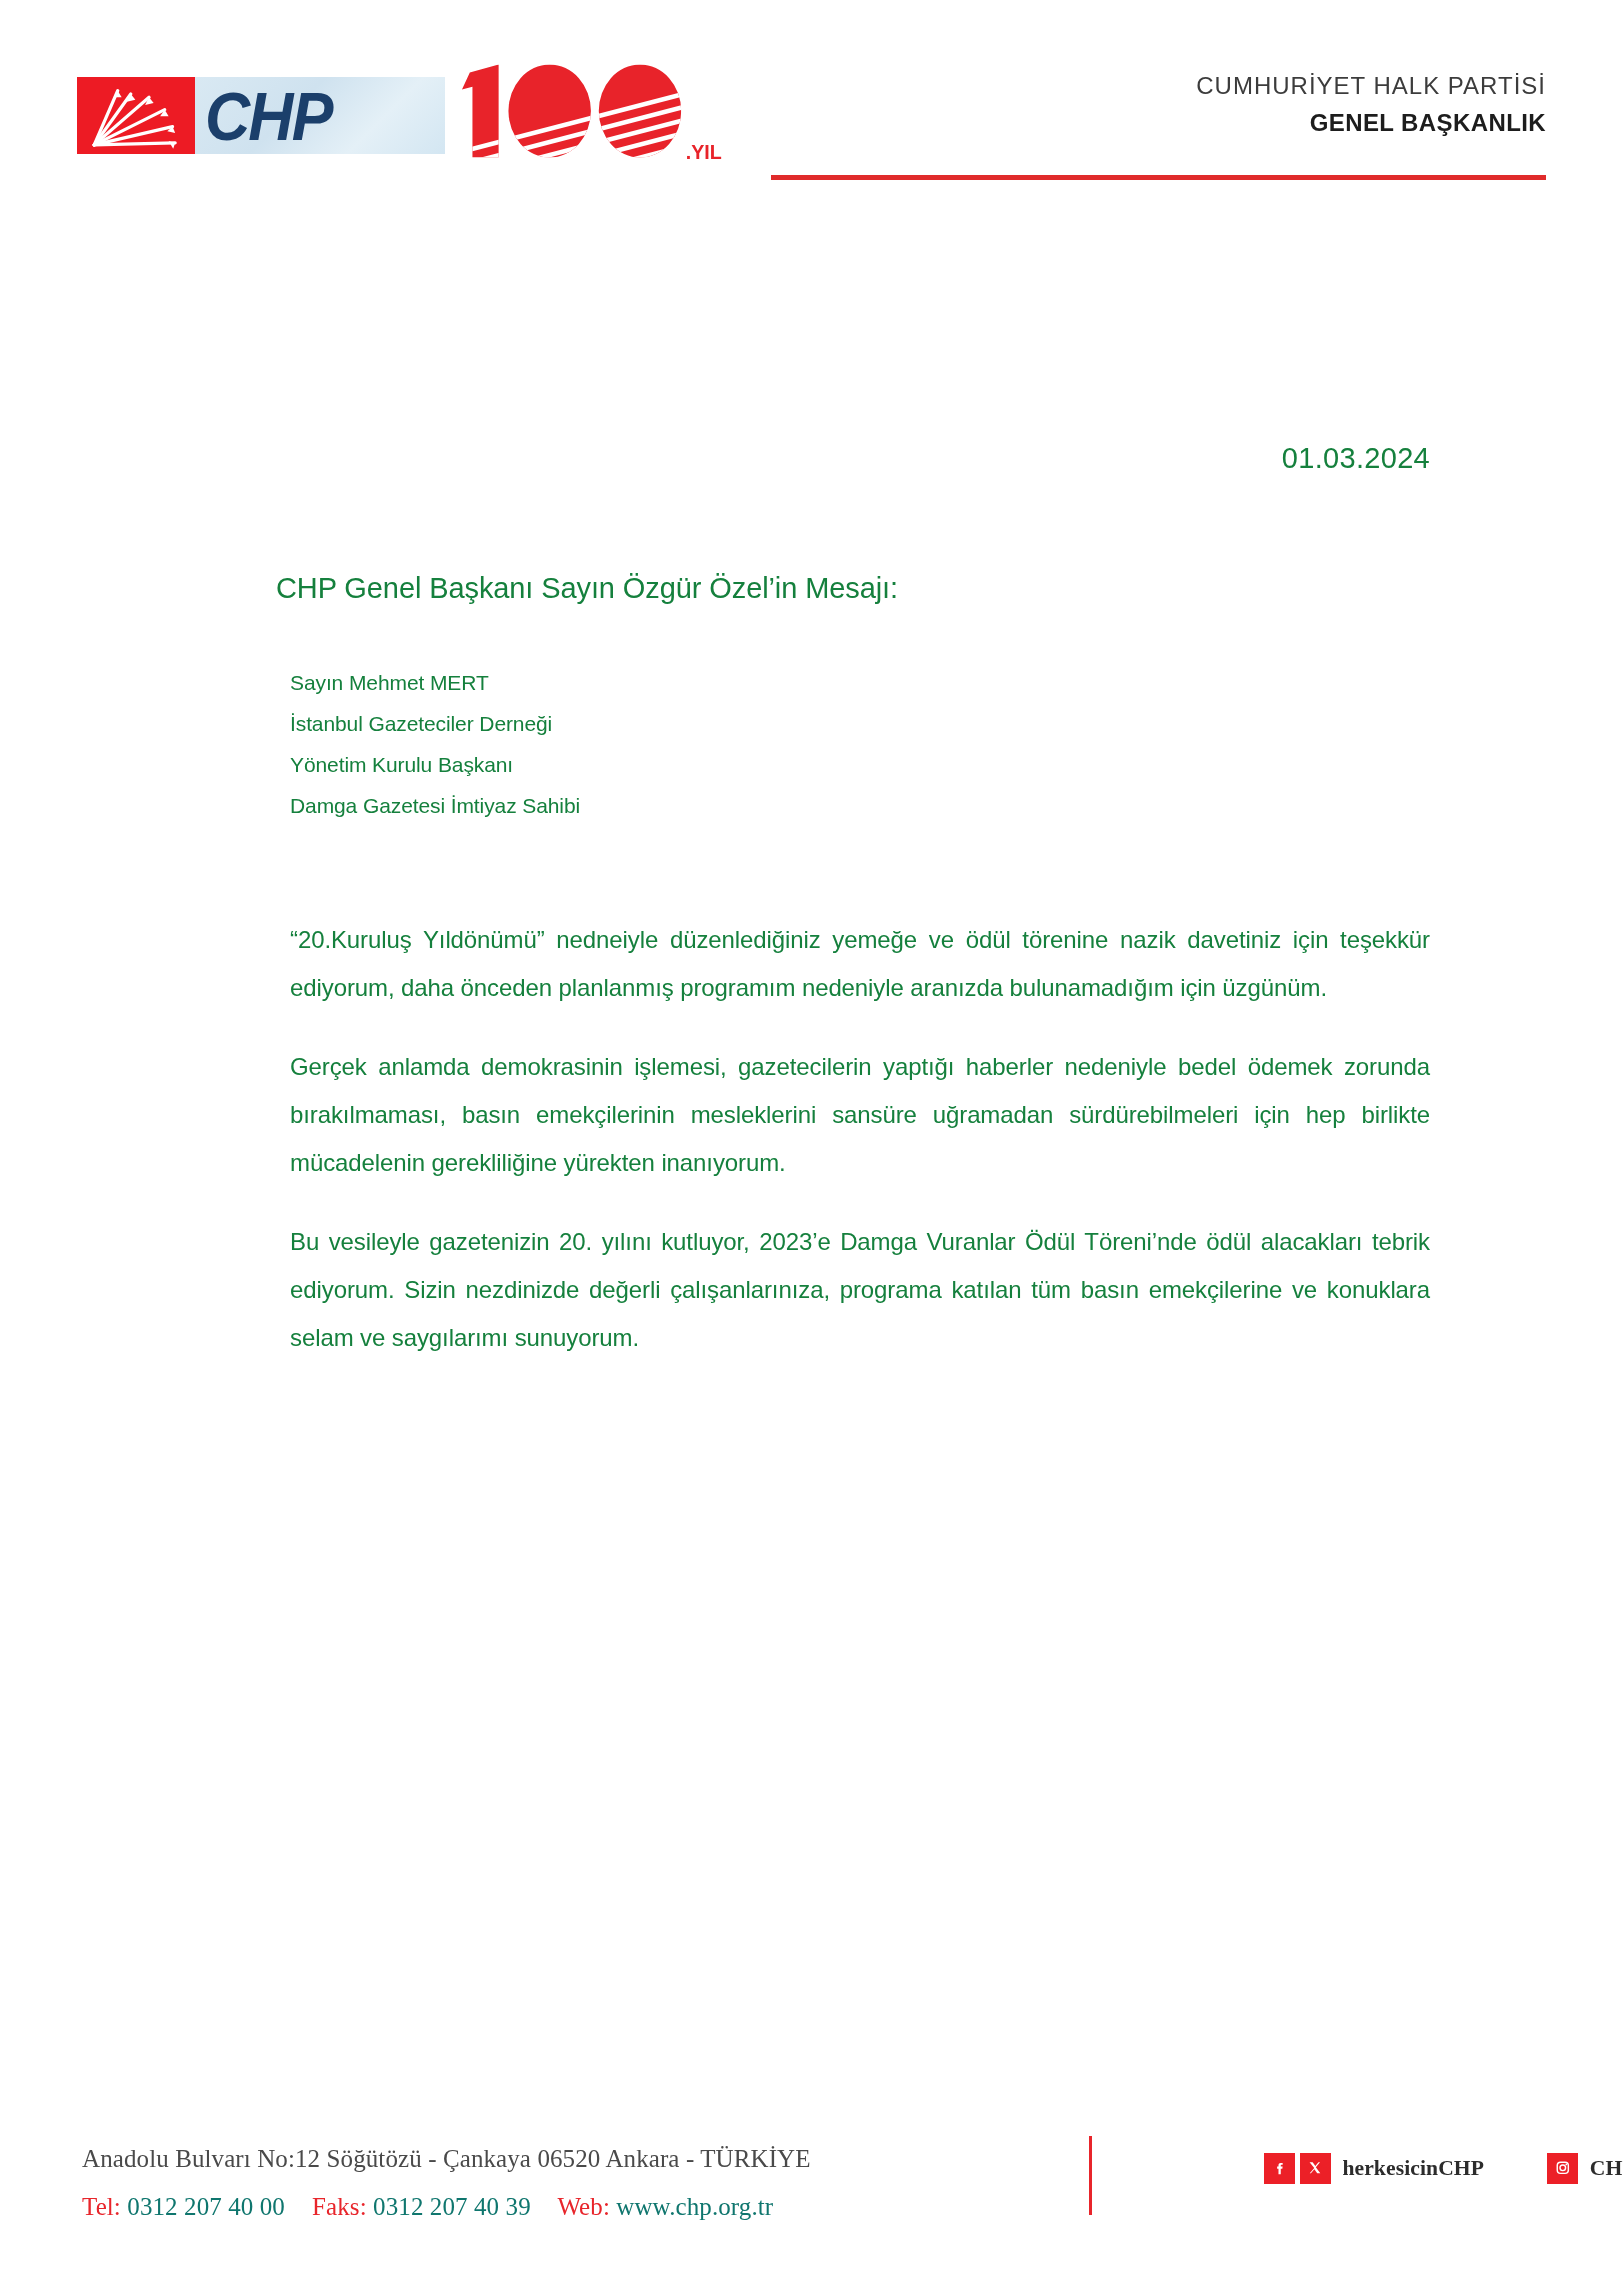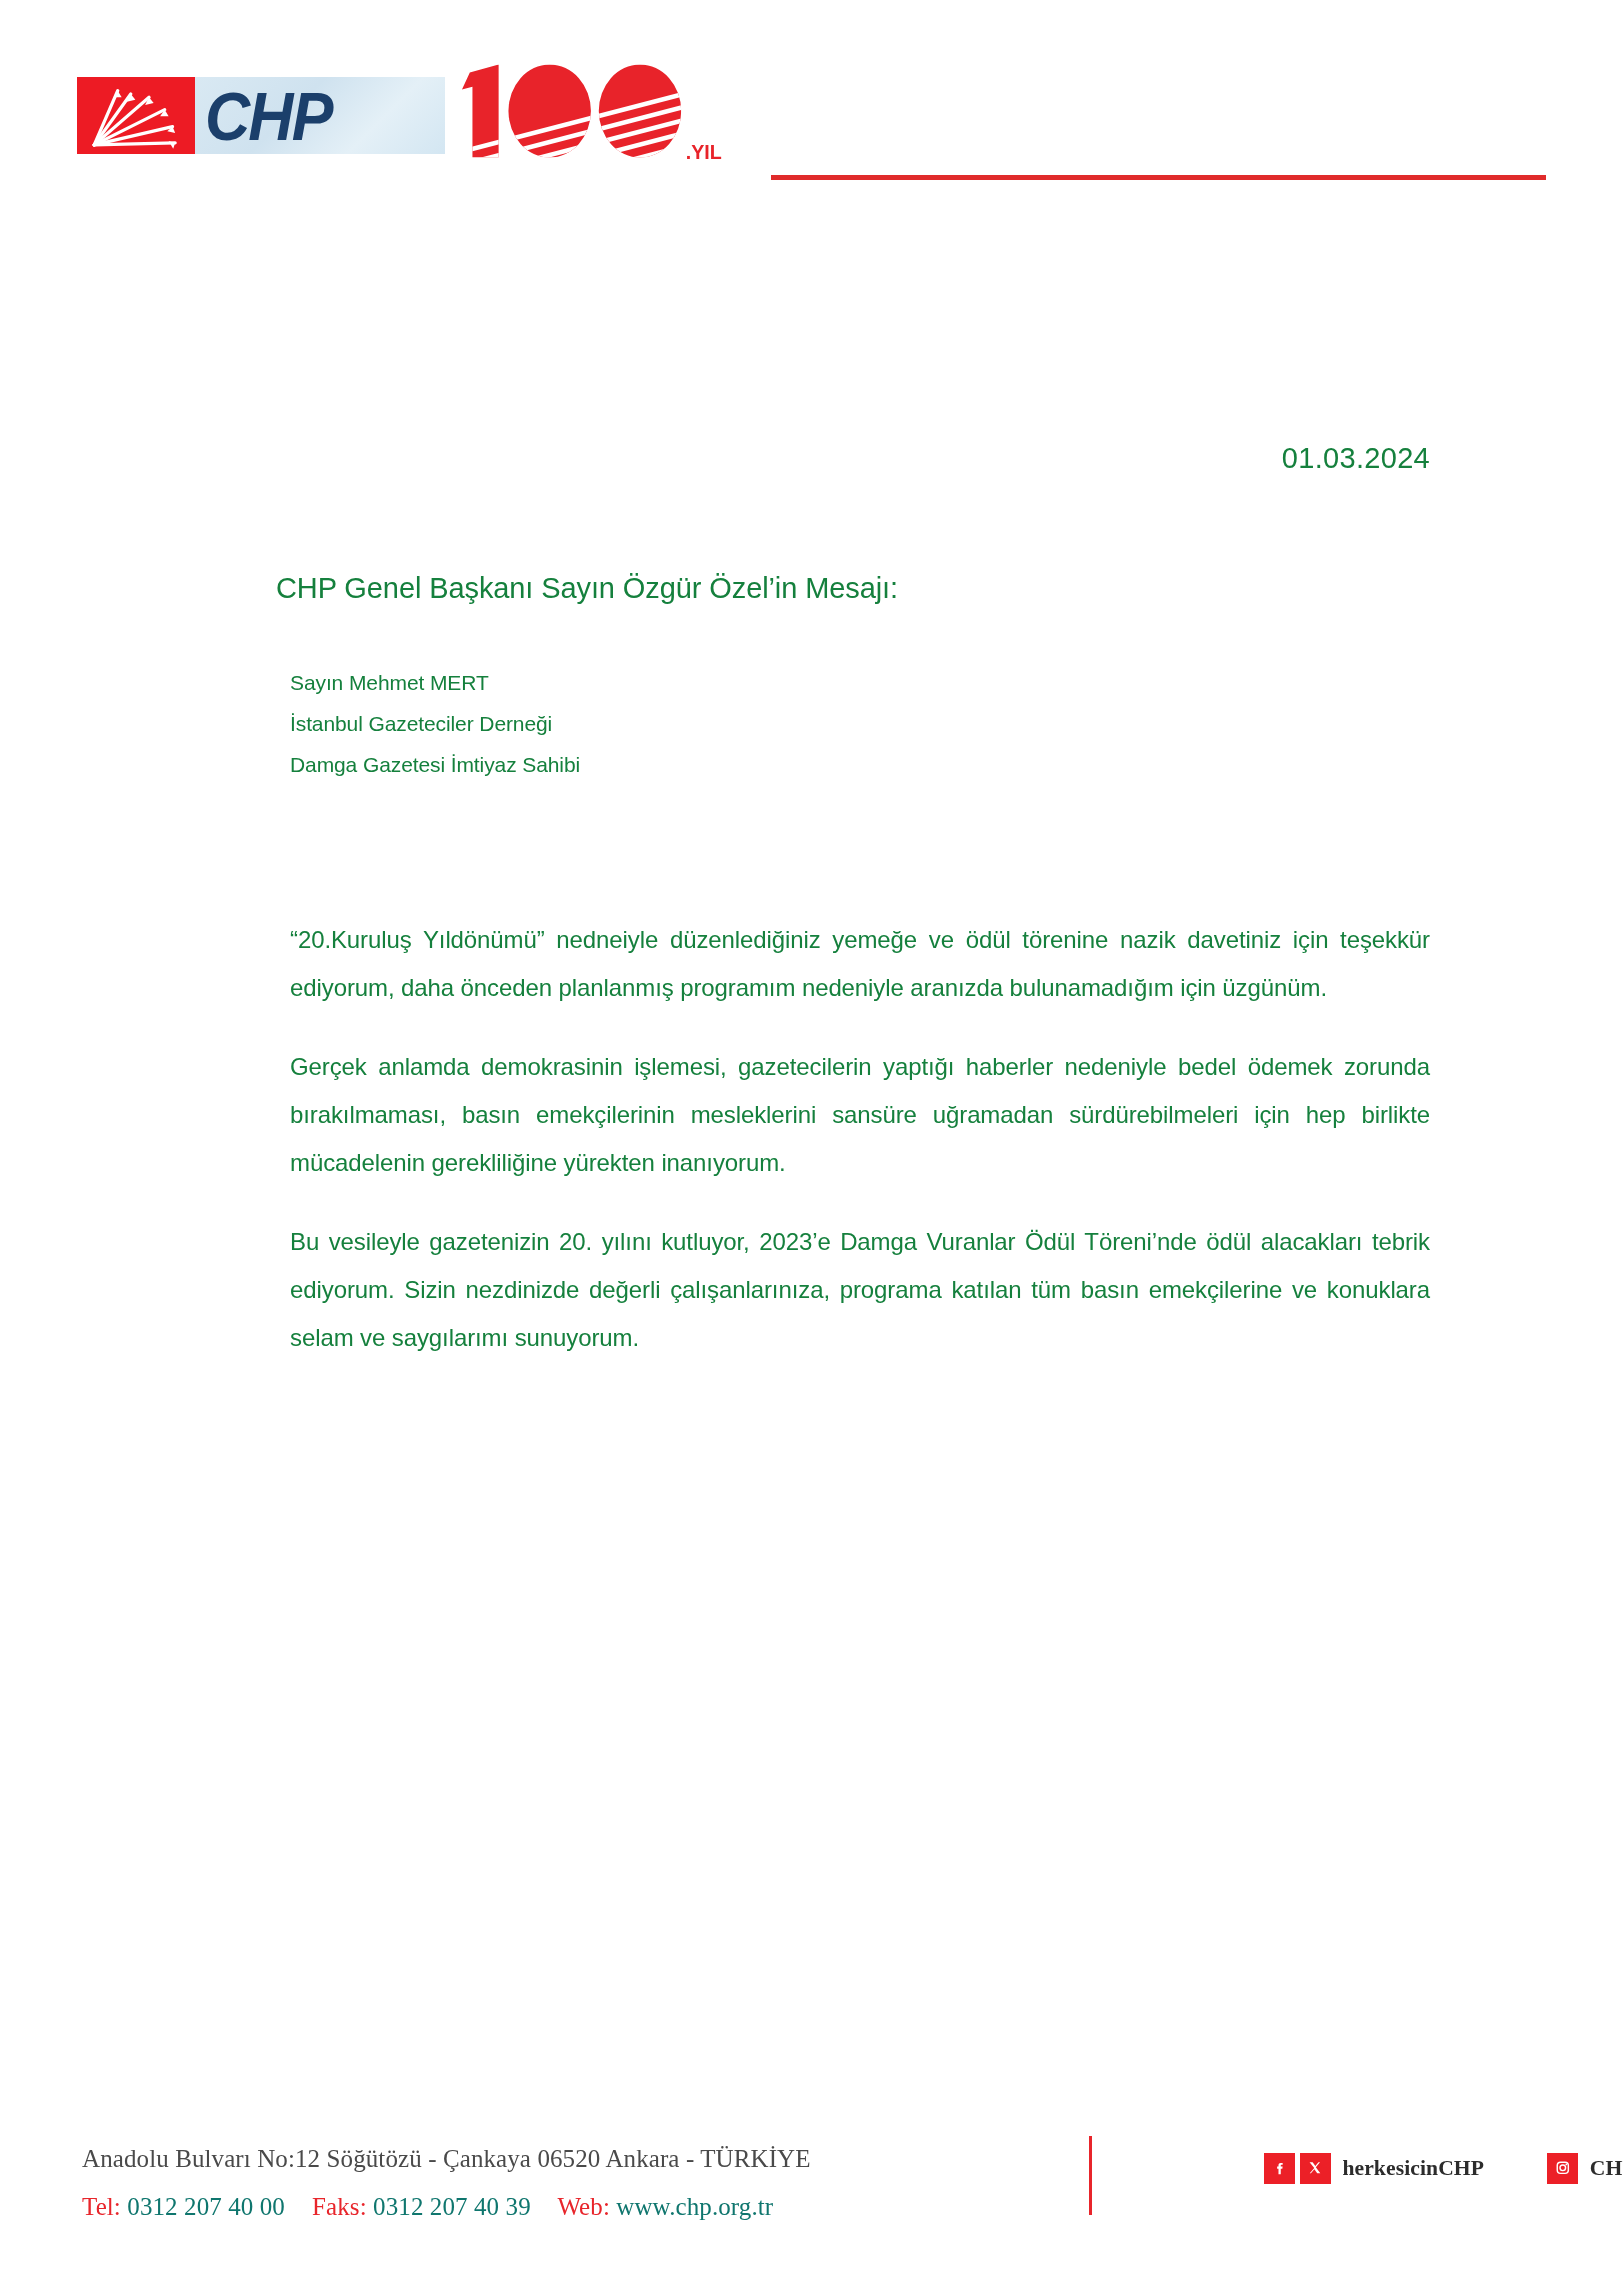--- a/index.html
+++ b/index.html
@@ -277,31 +277,36 @@
           <line x1="-20" y1="230" x2="440" y2="110"></line>
           <line x1="-20" y1="250" x2="440" y2="130"></line>
         </g>
       </g>
       <g fill="#e8232a" font-family="Liberation Sans, sans-serif" font-size="30" font-weight="bold">
         <text x="348" y="155">.YIL</text>
       </g>
     </svg>
   </div>
 
+  <div id="party-titles">
+    <div id="party-name">CUMHURİYET HALK PARTİSİ</div>
+    <div id="party-dept">GENEL BAŞKANLIK</div>
+  </div>
 
   <div id="header-rule"></div>
 </div>
 
 <div class="doc-text" id="letter-date">01.03.2024</div>
 
 <div class="doc-text" id="subject-line">CHP Genel Başkanı Sayın Özgür Özel’in Mesajı:</div>
 
 <div class="doc-text" id="recipient-block">
   <div>Sayın Mehmet MERT</div>
   <div>İstanbul Gazeteciler Derneği</div>
+  <div>Yönetim Kurulu Başkanı</div>
   <div>Damga Gazetesi İmtiyaz Sahibi</div>
 </div>
 
 <div class="doc-text" id="paragraphs">
   <p class="para"> “20.Kuruluş Yıldönümü” nedneiyle düzenlediğiniz yemeğe ve ödül törenine nazik davetiniz için teşekkür ediyorum, daha önceden planlanmış programım nedeniyle aranızda bulunamadığım için üzgünüm.</p>
   <p class="para">Gerçek anlamda demokrasinin işlemesi, gazetecilerin yaptığı haberler nedeniyle bedel ödemek zorunda bırakılmaması, basın emekçilerinin mesleklerini sansüre uğramadan sürdürebilmeleri için hep birlikte mücadelenin gerekliliğine yürekten inanıyorum.</p>
   <p class="para">Bu vesileyle gazetenizin 20. yılını kutluyor, 2023’e Damga Vuranlar Ödül Töreni’nde ödül alacakları tebrik ediyorum. Sizin nezdinizde değerli çalışanlarınıza, programa katılan tüm basın emekçilerine ve konuklara selam ve saygılarımı sunuyorum.</p>
 </div>
 
 <div id="footer">

